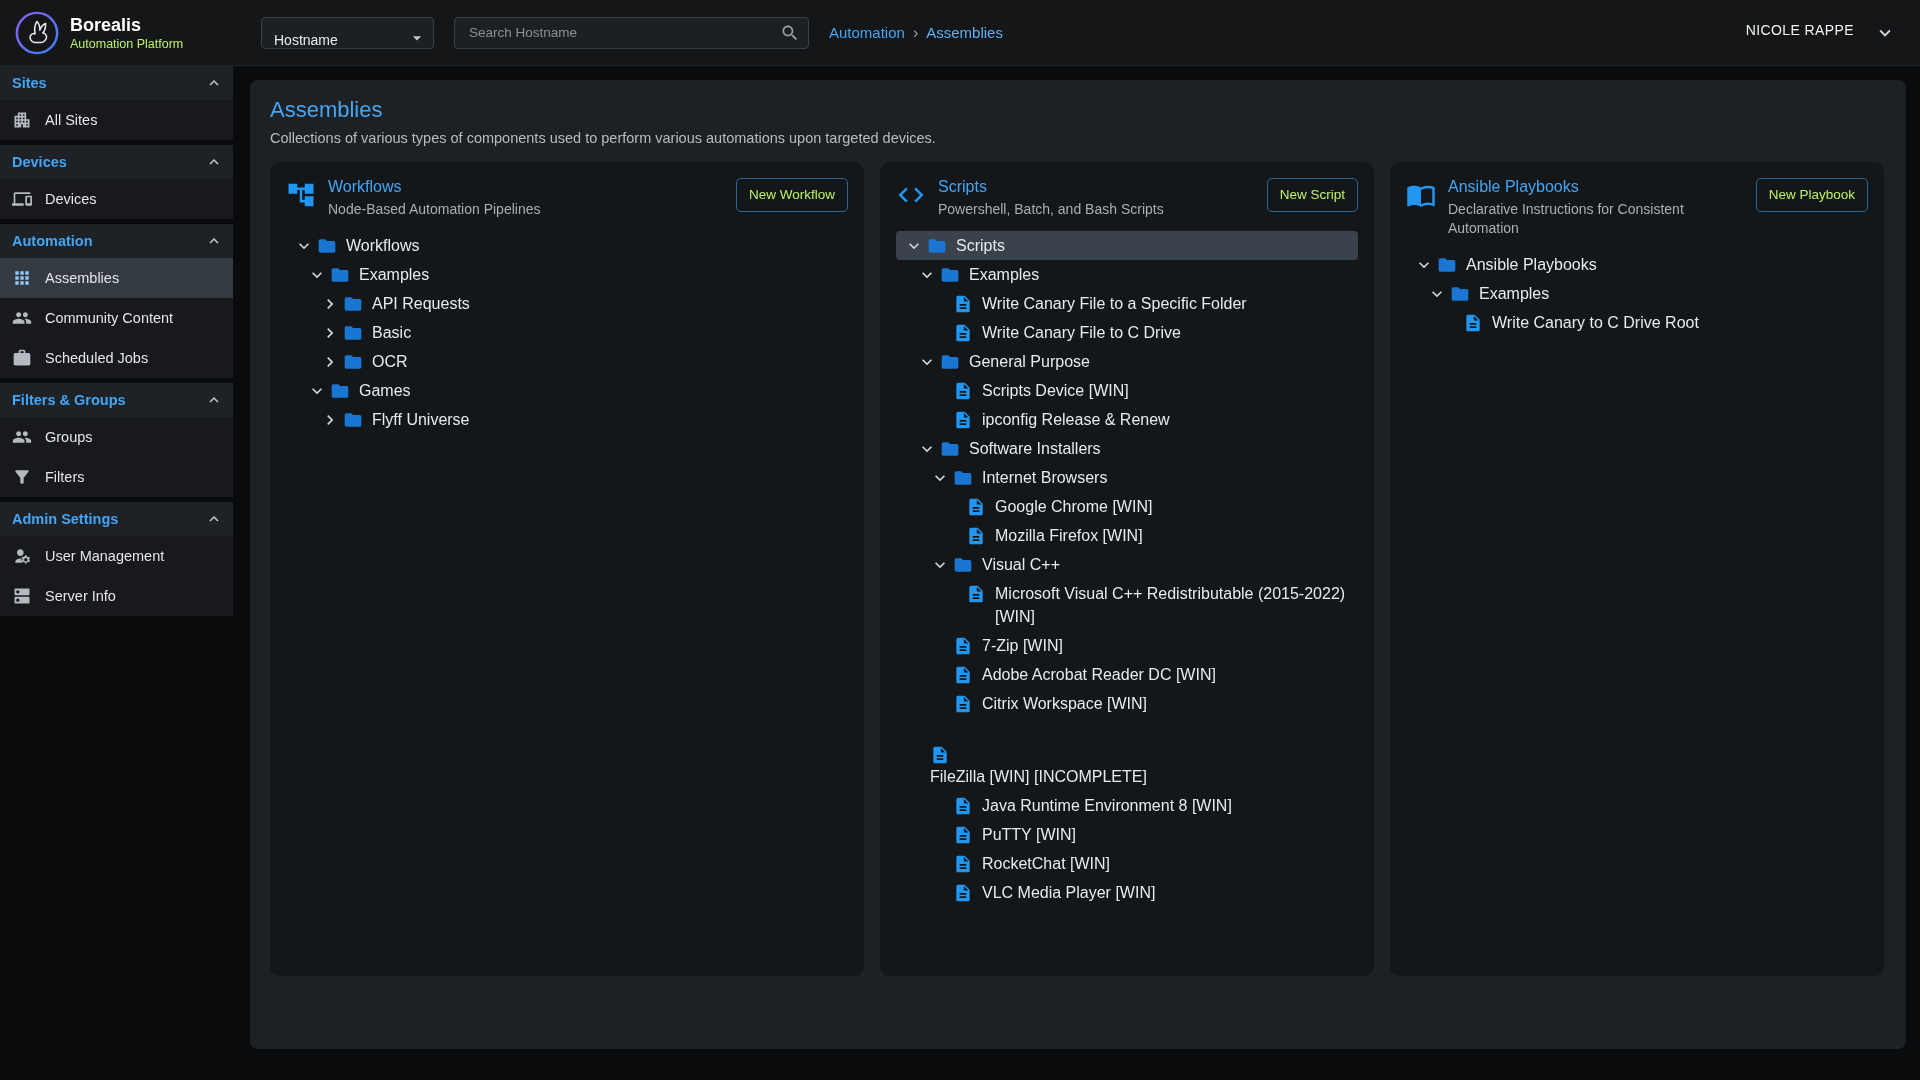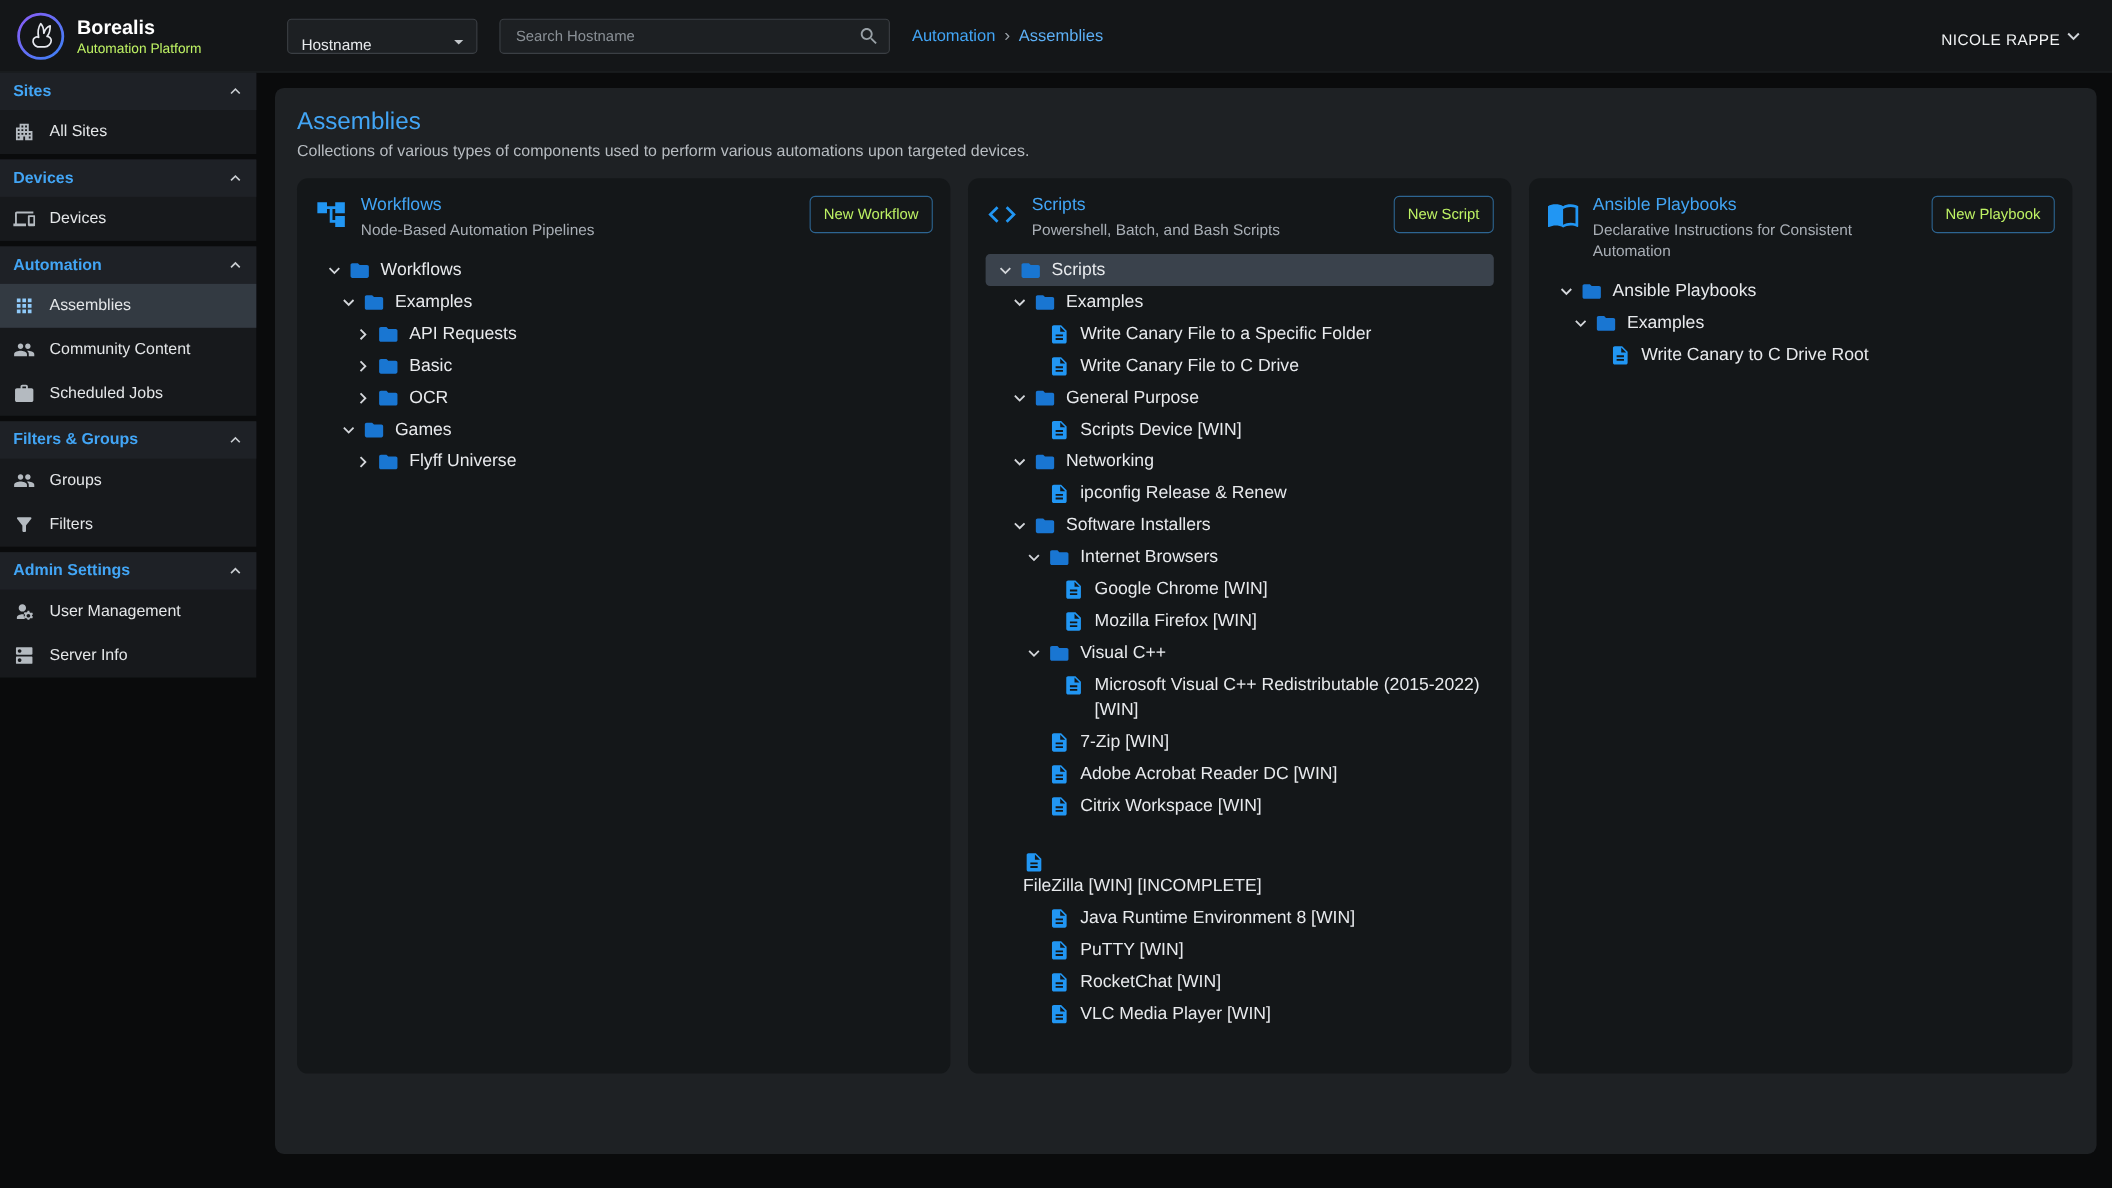--- a/index.html
+++ b/index.html
@@ -35,21 +35,21 @@
   .search-box input {
     flex:1; background:transparent; border:none; outline:none; color:#e8eaed;
     font-size:13.5px; font-family:inherit;
   }
   .search-box input::placeholder { color:#8a9096; }
   .search-box .ic { width:20px; height:20px; color:#98a0a6; cursor:pointer; }
   .breadcrumb { margin-left:20px; display:flex; align-items:center; gap:8px; font-size:15px; }
   .crumb { color:#42a5f5; cursor:pointer; }
   .crumb.current { color:#5db0f6; }
   .crumb-sep { color:#9aa0a6; font-size:16px; }
-  .user-menu { margin-left:auto; display:flex; align-items:flex-end; gap:1px; cursor:pointer; }
+  .user-menu { margin-left:auto; display:flex; align-items:flex-start; gap:20px; cursor:pointer; }
   .user-name { font-size:14px; font-weight:500; letter-spacing:0.4px; color:#f1f3f4; }
   .user-menu .ic { width:22px; height:22px; color:#cfd3d7; }
 
   
   .body-row { display:flex; height:1014px; }
   .sidebar { width:233px; flex:none; }
   .side-section { background:#17191c; margin-bottom:5px; }
   .side-header {
     height:34px; display:flex; align-items:center; justify-content:space-between;
     padding:0 10px 0 12px; background:#1e2126; color:#42a5f5;
@@ -469,33 +469,20 @@
               </div>
               <div class="tree-row" style="padding-left: 34px;">
                 <span class="ic tree-chev spacer"></span>
                 <span class="ic tree-icon file">
                   <svg viewBox="0 0 24 24" fill="currentColor">
                     <path d="M14 2H6c-1.1 0-2 .9-2 2v16c0 1.1.9 2 2 2h12c1.1 0 2-.9 2-2V8l-6-6zm2 16H8v-2h8v2zm0-4H8v-2h8v2zm-3-5V3.5L18.5 9H13z"></path>
                   </svg>
                 </span>
                 <span class="tree-label">Scripts Device [WIN]</span>
               </div>
-              <div class="tree-row" style="padding-left: 21px;">
-                <span class="ic tree-chev">
-                  <svg viewBox="0 0 24 24" fill="currentColor">
-                    <path d="M16.59 8.59 12 13.17 7.41 8.59 6 10l6 6 6-6z"></path>
-                  </svg>
-                </span>
-                <span class="ic tree-icon folder">
-                  <svg viewBox="0 0 24 24" fill="currentColor">
-                    <path d="M10 4H4c-1.1 0-2 .9-2 2v12c0 1.1.9 2 2 2h16c1.1 0 2-.9 2-2V8c0-1.1-.9-2-2-2h-8l-2-2z"></path>
-                  </svg>
-                </span>
-                <span class="tree-label">Networking</span>
-              </div>
               <div class="tree-row" style="padding-left: 34px;">
                 <span class="ic tree-chev spacer"></span>
                 <span class="ic tree-icon file">
                   <svg viewBox="0 0 24 24" fill="currentColor">
                     <path d="M14 2H6c-1.1 0-2 .9-2 2v16c0 1.1.9 2 2 2h12c1.1 0 2-.9 2-2V8l-6-6zm2 16H8v-2h8v2zm0-4H8v-2h8v2zm-3-5V3.5L18.5 9H13z"></path>
                   </svg>
                 </span>
                 <span class="tree-label">ipconfig Release &amp; Renew</span>
               </div>
               <div class="tree-row" style="padding-left: 21px;">

